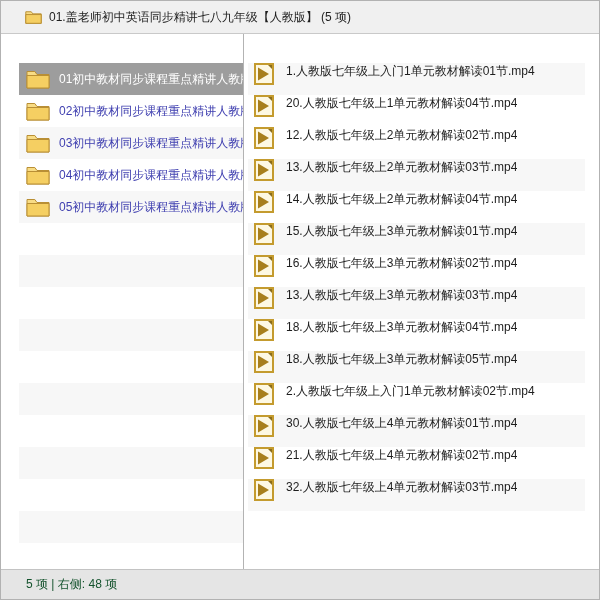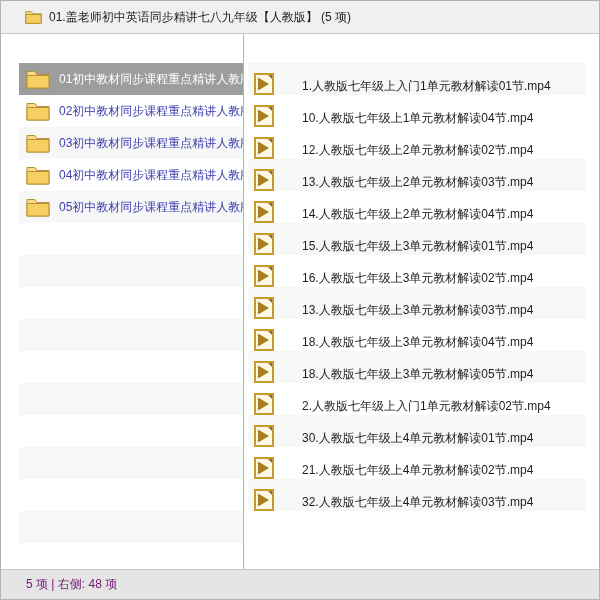--- a/index.html
+++ b/index.html
@@ -44,35 +44,34 @@
     height: 32px; margin-left: 18px; width: 224px;
     display: flex; align-items: center;
     white-space: nowrap; overflow: hidden;
     color: #4040b0;
   }
   .lrow .ficon { flex: 0 0 24px; margin-left: 7px; margin-right: 9px; }
   .lrow.alt { background: #f7f7f7; }
   .lrow.sel { background: #9d9d9d; color: #ffffff; }
   .rrow {
     height: 32px; width: 337px;
-    display: flex; align-items: flex-end;
+    display: flex; align-items: flex-start;
     white-space: nowrap; overflow: hidden;
     color: #1e1e1e;
-    gap: 16px;
   }
   .rrow.alt { background: #f7f7f7; }
   .rrow .vicon { flex: 0 0 20px; margin-left: 6px; margin-right: 12px; }
   
   .status {
     height: 30px; flex: 0 0 30px;
     background: #e5e5e5;
     border-top: 1px solid #c3c3c3;
     display: flex; align-items: center;
     padding-left: 25px;
-    color: #701a75;
+    color: #14532d;
   }
   svg { display: block; }
   .label { overflow: hidden; }
 </style>
 </head>
 <body>
 
 <div class="window">
 
   <div class="header">
@@ -155,21 +154,21 @@
           <span class="label">1.人教版七年级上入门1单元教材解读01节.mp4</span>
   </div>
         <div class="rrow">
     <span class="vicon">
     <svg width="20" height="22" viewBox="0 0 20 22">
       <rect x="1" y="1" width="18" height="20" fill="#fdf8e3" stroke="#c49b2e" stroke-width="2"></rect>
       <polygon points="14,2 18,2 18,6" fill="#8a6d1d"></polygon>
       <polygon points="4,4.5 15,11 4,17.5" fill="#a87f1c"></polygon>
     </svg>
   </span>
-          <span class="label">10.人教版七年级上1单元教材解读04节.mp4</span>
+          <span class="label">20.人教版七年级上1单元教材解读04节.mp4</span>
   </div>
         <div class="rrow">
     <span class="vicon">
     <svg width="20" height="22" viewBox="0 0 20 22">
       <rect x="1" y="1" width="18" height="20" fill="#fdf8e3" stroke="#c49b2e" stroke-width="2"></rect>
       <polygon points="14,2 18,2 18,6" fill="#8a6d1d"></polygon>
       <polygon points="4,4.5 15,11 4,17.5" fill="#a87f1c"></polygon>
     </svg>
   </span>
           <span class="label">12.人教版七年级上2单元教材解读02节.mp4</span>

